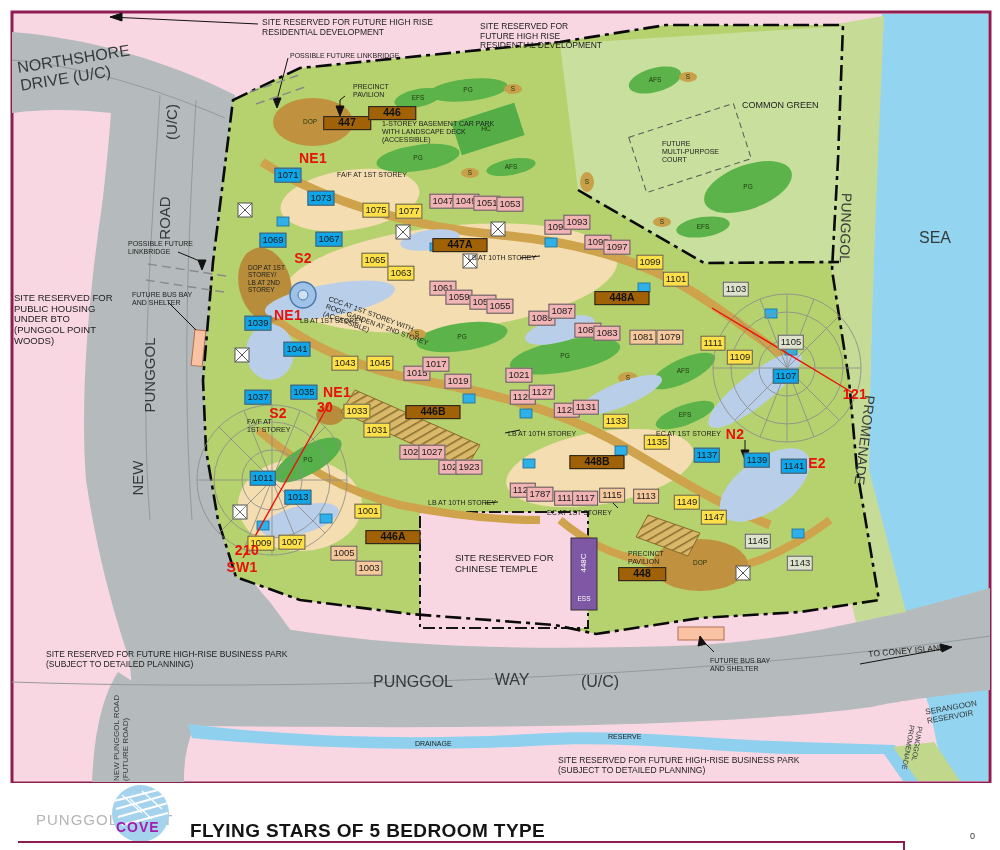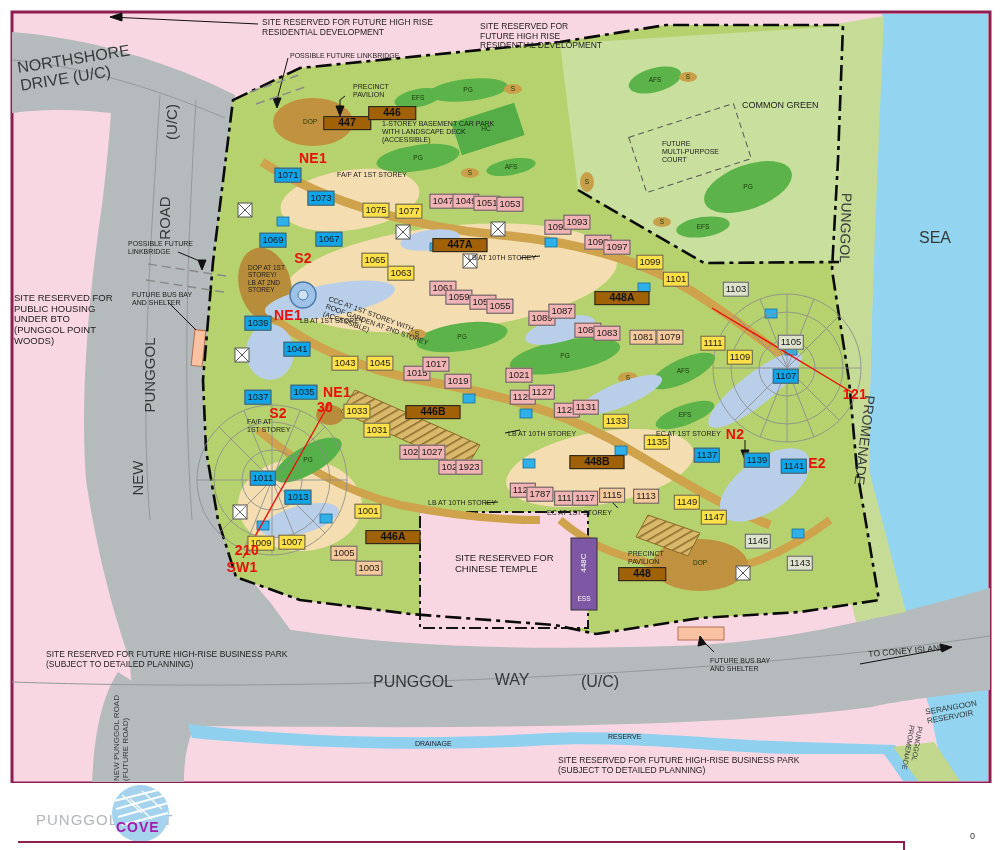--- a/index.html
+++ b/index.html
@@ -445,17 +445,18 @@
             <path d="M4,24 L54,10"></path>
             <path d="M6,32 L56,18"></path>
           <path d="M10,40 L56,28"></path>
             <path d="M18,14 L40,34" stroke-width="1.2"></path>
           <path d="M10,10 L30,28" stroke-width="1.2"></path>
             <path d="M30,6 L50,24" stroke-width="1.2"></path>
         </g>
       </svg>
     </div>
     <span class="logo-cove">COVE</span>
+    <h1 class="title">FLYING STARS OF 5 BEDROOM TYPE</h1>
     <div class="footer-line"></div>
     <div class="footer-stub"></div>
     <span class="page-mark">0</span>
   </footer>
 </div>
 
 </body></html>

